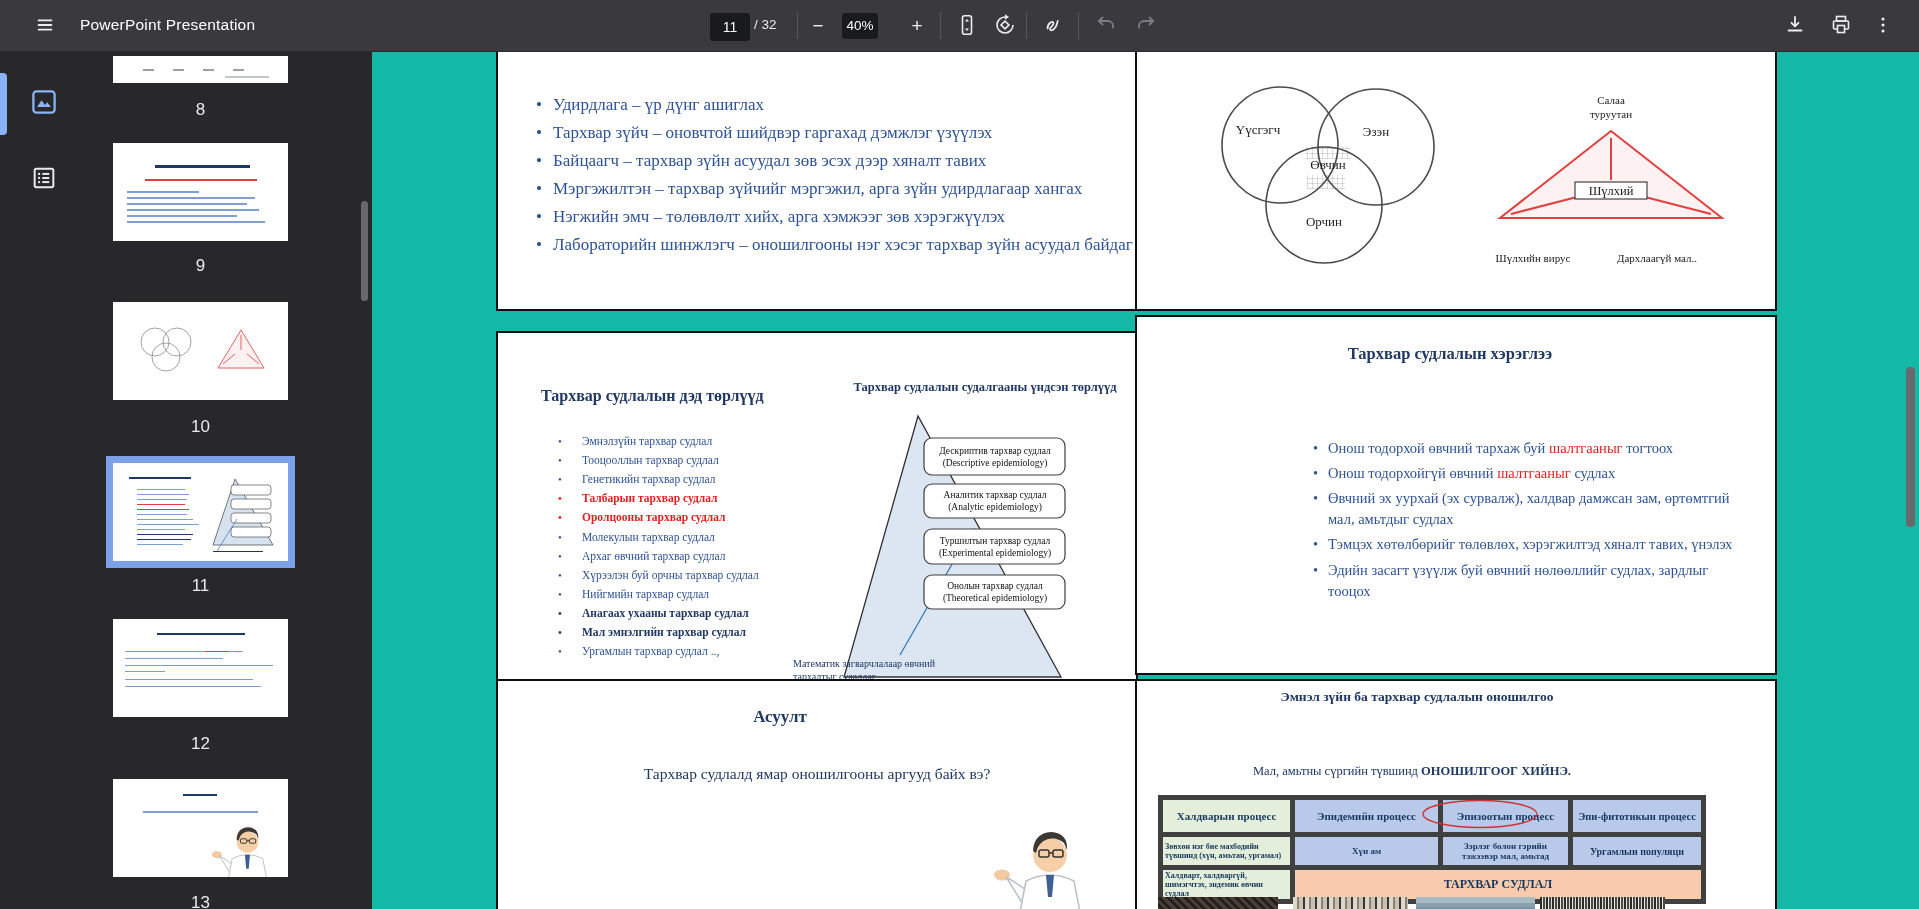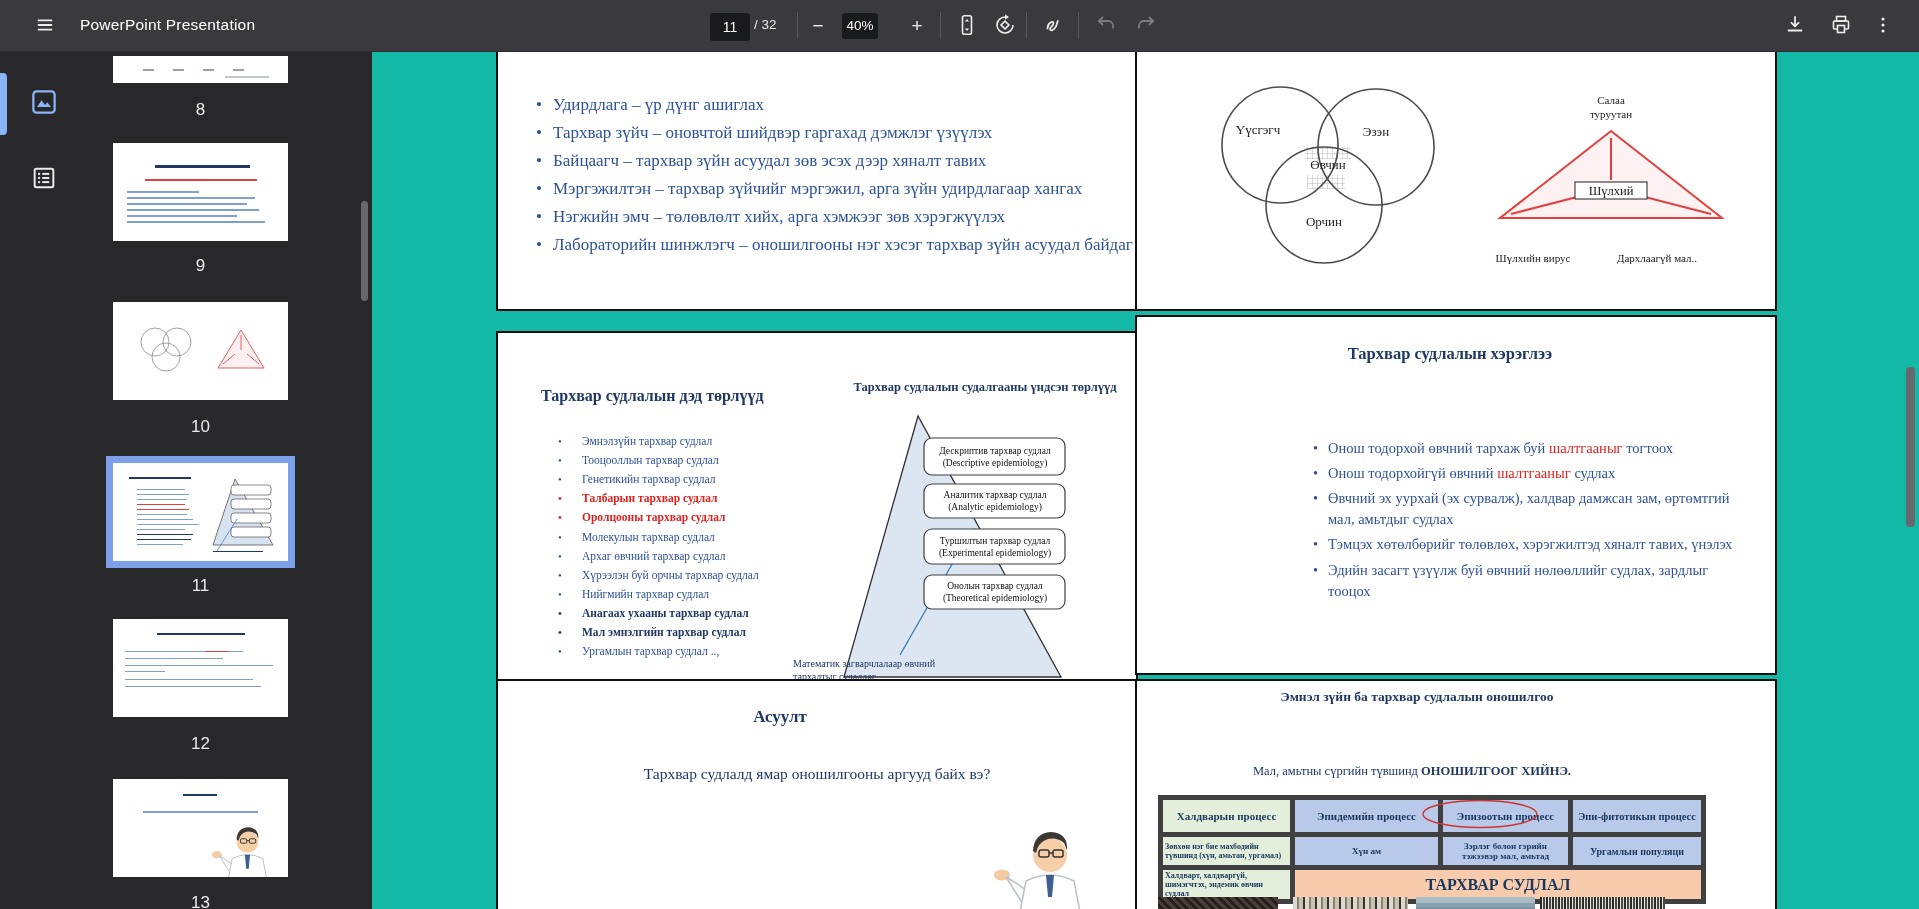--- a/index.html
+++ b/index.html
@@ -447,21 +447,21 @@
           <td class="cb" style="width:124px;font-size:10.5px;">Эпи-фитотикын процесс</td>
         </tr>
         <tr style="height:33px;">
           <td class="cg" style="font-size:8px;text-align:left;">Зөвхөн нэг бие махбодийн түвшинд (хүн, амьтан, ургамал)</td>
           <td class="cb" style="font-size:9px;">Хүн ам</td>
           <td class="cb" style="font-size:9px;">Зэрлэг болон гэрийн тэжээвэр мал, амьтад</td>
           <td class="cb" style="font-size:10px;">Ургамлын популяци</td>
         </tr>
         <tr style="height:24px;">
           <td class="cg" style="font-size:8px;text-align:left;">Халдварт, халдваргүй, шимэгчтэх, эндемик өвчин судлал</td>
-          <td class="co" colspan="3" style="font-size:16px;text-align:center;">ТАРХВАР СУДЛАЛ</td>
+          <td class="co" colspan="3" style="font-size:12px;text-align:center;">ТАРХВАР СУДЛАЛ</td>
         </tr>
       </tbody>
         </table>
       <svg width="121" height="34" viewBox="0 0 121 34" style="position:absolute;left:283px;top:116px;">
         <ellipse cx="60" cy="17" rx="57" ry="13.5" fill="none" stroke="#cf3333" stroke-width="1.4"></ellipse>
       </svg>
       <div class="photo" style="left:21px;width:120px;background:repeating-linear-gradient(45deg,#4a3f38 0 3px,#241f1d 3px 6px);"></div>
       <div class="photo" style="left:156px;width:115px;background:repeating-linear-gradient(90deg,#ddd8cc 0 4px,#8a8173 4px 6px,#c9c2b2 6px 10px,#3a352e 10px 12px);"></div>
       <div class="photo" style="left:279px;width:119px;background:linear-gradient(180deg,#a9bcc6 0 40%,#8aa2b0 40% 70%,#7b93a2 70% 100%);"></div>
       <div class="photo" style="left:403px;width:125px;background:repeating-linear-gradient(90deg,#2b2b28 0 2px,#e8e8e4 2px 3px,#4a4a42 3px 5px,#d8d8d2 5px 6px);"></div>

